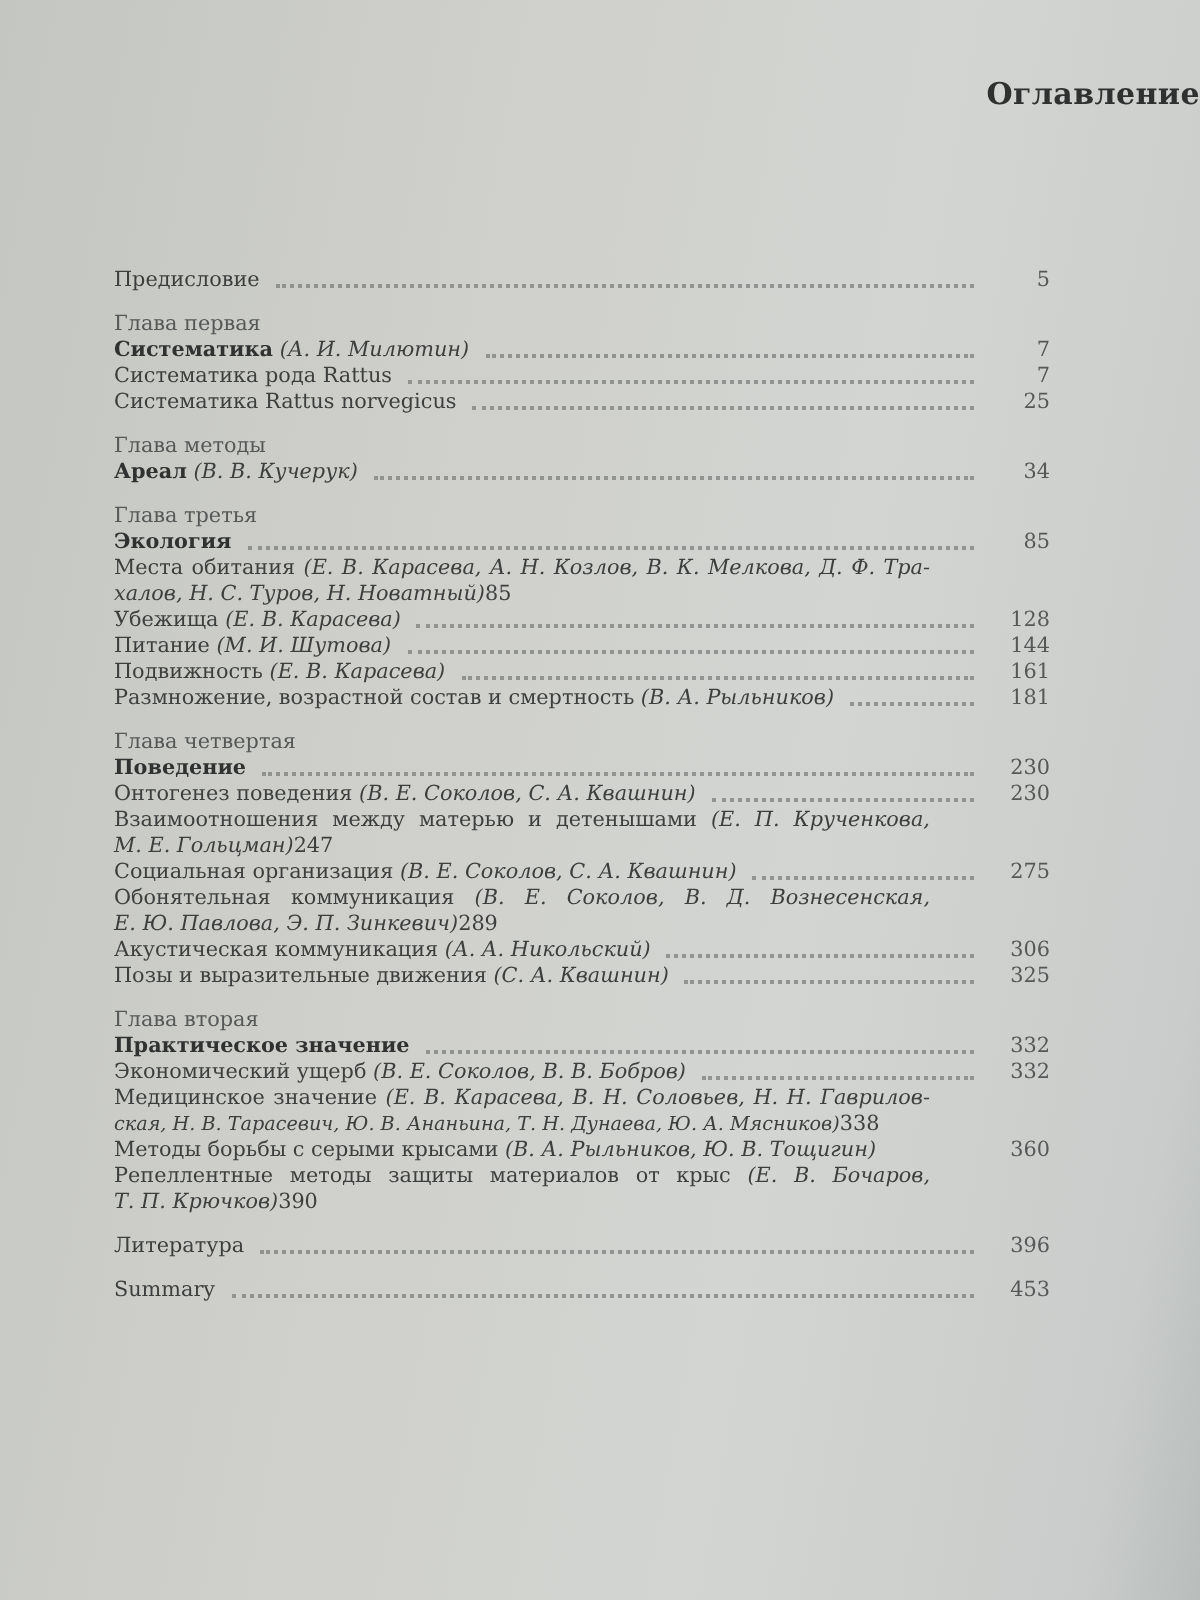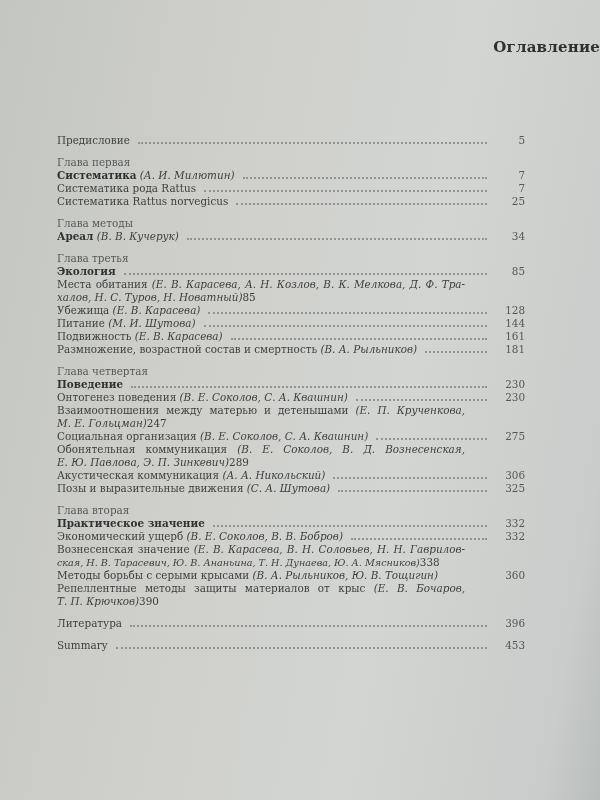--- a/index.html
+++ b/index.html
@@ -145,41 +145,41 @@
         <span class="lead"></span>
         <span class="pg">289</span>
       </div>
     </div>
     <div class="row">
       <span class="txt"><span>Акустическая коммуникация</span> <i>(А. А. Никольский)</i></span>
       <span class="lead"></span>
       <span class="pg">306</span>
     </div>
     <div class="row">
-      <span class="txt"><span>Позы и выразительные движения</span> <i>(С. А. Шутова)</i></span>
+      <span class="txt"><span>Позы и выразительные движения</span> <i>(С. А. Квашнин)</i></span>
       <span class="lead"></span>
       <span class="pg">325</span>
     </div>
     <div class="gap-s"></div>
 
     <div class="row chap">
         <span class="txt">Глава вторая</span>
       </div>
     <div class="row">
       <span class="txt bold">Практическое значение</span>
       <span class="lead"></span>
       <span class="pg">332</span>
     </div>
     <div class="row">
       <span class="txt"><span>Экономический ущерб</span> <i>(В. Е. Соколов, В. В. Бобров)</i></span>
       <span class="lead"></span>
       <span class="pg">332</span>
     </div>
     <div class="multi">
-      <div class="line1"><span>Вознесенская значение</span> <i>(Е. В. Карасева, В. Н. Соловьев, Н. Н. Гаврилов-</i></div>
+      <div class="line1"><span>Медицинское значение</span> <i>(Е. В. Карасева, В. Н. Соловьев, Н. Н. Гаврилов-</i></div>
       <div class="line2">
         <i class="txt" style="font-size:9.6px">ская, Н. В. Тарасевич, Ю. В. Ананьина, Т. Н. Дунаева, Ю. А. Мясников)</i>
         <span class="lead" style="border:none"></span>
         <span class="pg">338</span>
       </div>
     </div>
     <div class="row">
       <span class="txt"><span>Методы борьбы с серыми крысами</span> <i>(В. А. Рыльников, Ю. В. Тощигин)</i></span>
       <span class="lead" style="border:none"></span>
       <span class="pg">360</span>

